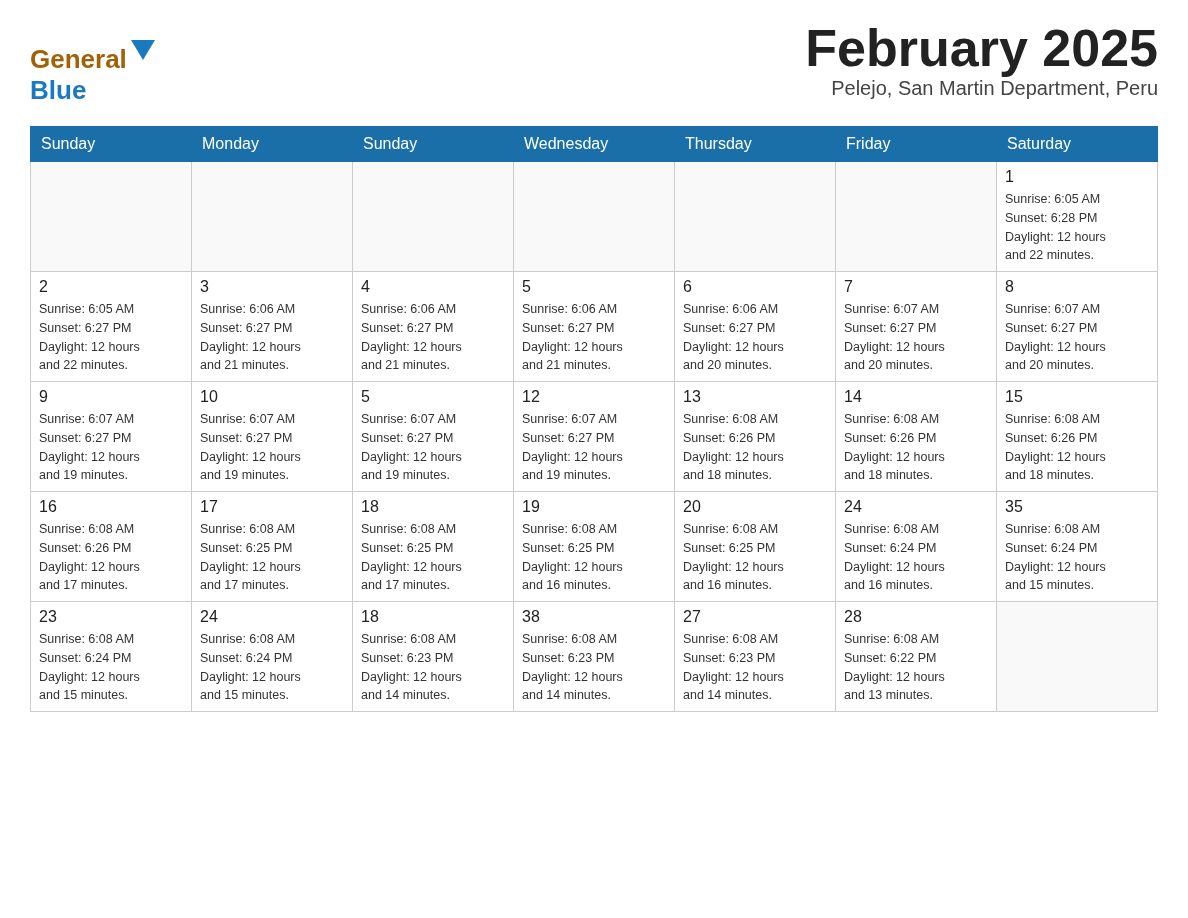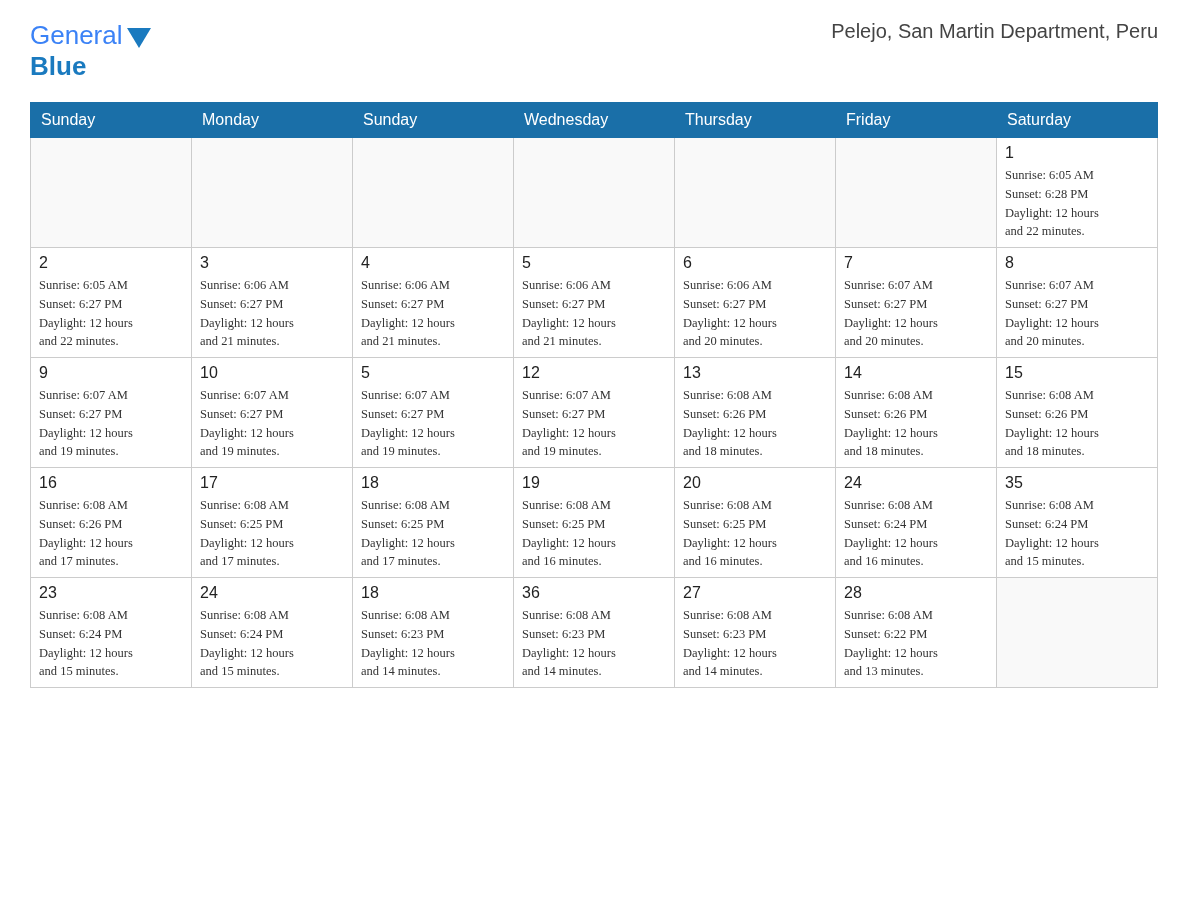--- a/index.html
+++ b/index.html
@@ -16,22 +16,23 @@
       align-items: flex-start;
       margin-bottom: 10px;
     }
     .logo {
       display: flex;
       flex-direction: column;
       align-items: flex-start;
     }
     .logo-text-general {
       font-size: 26px;
-      font-weight: normal;
-      color: #3b82f6;
+      font-weight: bold;
+      color: #a16207;
+      margin-top: 24px;
     }
     .logo-text-blue {
       font-size: 26px;
       font-weight: bold;
       color: #1a7abf;
     }
     .logo-top {
       display: flex;
       align-items: center;
     }
@@ -84,41 +85,41 @@
       font-size: 16px;
       font-weight: normal;
       color: #222;
       display: block;
       margin-bottom: 4px;
     }
     .day-info {
       font-size: 12.5px;
       color: #333;
       line-height: 1.5;
-      font-family: Liberation Serif, serif;
     }
     .empty-cell {
       background: #f9f9f9;
     }
     tr.week-row td {
       height: 110px;
     }
   </style>
 </head>
 <body>
 
 <div class="header">
   <div class="logo">
     <div class="logo-top">
       <span class="logo-text-general">General</span>
       <div class="logo-triangle"></div>
     </div>
     <span class="logo-text-blue">Blue</span>
   </div>
   <div class="title-section">
+    <div class="month-title">February 2025</div>
     <div class="location">Pelejo, San Martin Department, Peru</div>
   </div>
 </div>
 
 <table class="calendar">
   <thead>
     <tr>
     <th>Sunday</th>
         <th>Monday</th>
         <th>Sunday</th>
@@ -238,21 +239,21 @@
         </td>
         <td>
           <span class="day-number">24</span>
           <div class="day-info">Sunrise: 6:08 AM<br>Sunset: 6:24 PM<br>Daylight: 12 hours<br>and 15 minutes.</div>
         </td>
         <td>
           <span class="day-number">18</span>
           <div class="day-info">Sunrise: 6:08 AM<br>Sunset: 6:23 PM<br>Daylight: 12 hours<br>and 14 minutes.</div>
         </td>
         <td>
-          <span class="day-number">36</span>
+          <span class="day-number">38</span>
           <div class="day-info">Sunrise: 6:08 AM<br>Sunset: 6:23 PM<br>Daylight: 12 hours<br>and 14 minutes.</div>
         </td>
         <td>
           <span class="day-number">27</span>
           <div class="day-info">Sunrise: 6:08 AM<br>Sunset: 6:23 PM<br>Daylight: 12 hours<br>and 14 minutes.</div>
         </td>
         <td>
           <span class="day-number">28</span>
           <div class="day-info">Sunrise: 6:08 AM<br>Sunset: 6:22 PM<br>Daylight: 12 hours<br>and 13 minutes.</div>
         </td>

